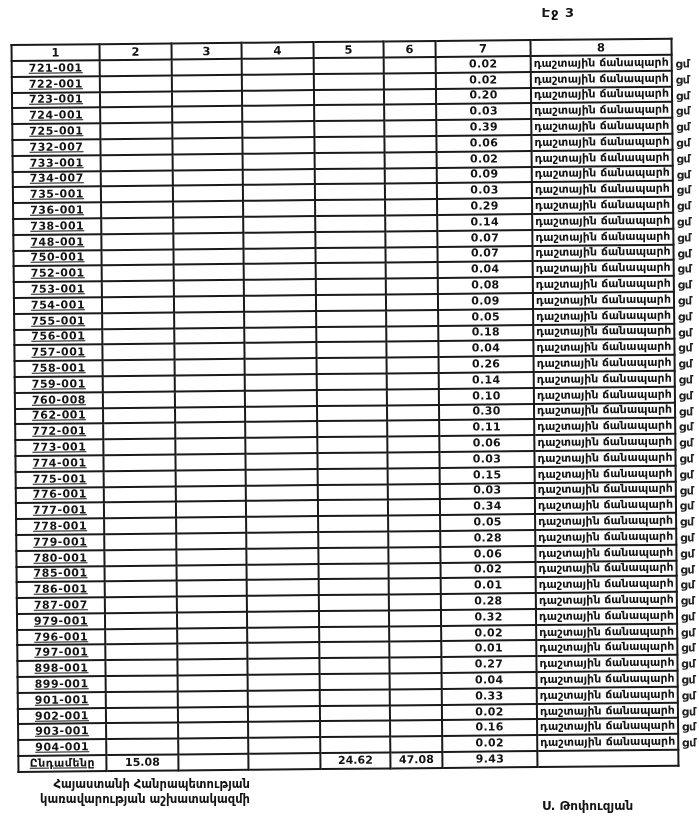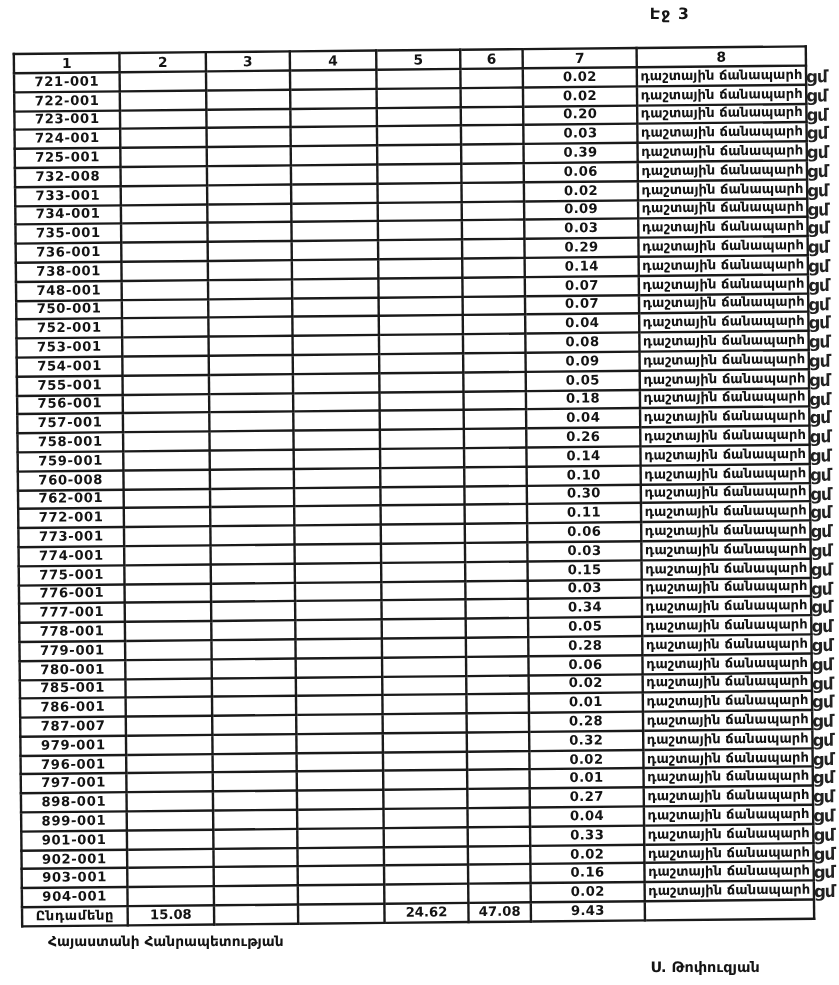--- a/index.html
+++ b/index.html
@@ -30,32 +30,32 @@
     padding:0 2px;
     height:13.8px;
     line-height:12px;
     font-size:11px;
     font-weight:bold;
     text-align:center;
     overflow:visible;
     white-space:nowrap;
   }
   table.scan th{height:14px;font-size:11.5px;}
-  td.c1{letter-spacing:0.5px;}
+  td.c1{letter-spacing:0.5px;text-decoration:underline;}
   td.c7{letter-spacing:0.3px;}
   td.c8{
     text-align:left;
     font-size:10px;
     padding-left:3px;
     position:relative;
   }
   td.c8 .edge{
     position:absolute;
     right:-19px;top:3px;
-    font-size:14px;
+    font-size:11px;
     font-weight:bold;
     color:#222;
   }
   tr.total-row td{font-size:11px;}
   tr.total-row td.c1{font-size:11px;}
   .footer{
     position:absolute;left:40px;top:777px;
     font-size:11.5px;font-weight:bold;line-height:15px;
     white-space:nowrap;
     text-align:right;
@@ -141,41 +141,41 @@
             <td class="c1">725-001</td>
             <td class="c2"></td>
             <td class="c3"></td>
             <td class="c4"></td>
             <td class="c5"></td>
             <td class="c6"></td>
             <td class="c7">0.39</td>
             <td class="c8"><span>դաշտային ճանապարհ</span><span class="edge">ցմ</span></td>
           </tr>
           <tr>
-            <td class="c1">732-008</td>
+            <td class="c1">732-007</td>
             <td class="c2"></td>
             <td class="c3"></td>
             <td class="c4"></td>
             <td class="c5"></td>
             <td class="c6"></td>
             <td class="c7">0.06</td>
             <td class="c8"><span>դաշտային ճանապարհ</span><span class="edge">ցմ</span></td>
           </tr>
           <tr>
             <td class="c1">733-001</td>
             <td class="c2"></td>
             <td class="c3"></td>
             <td class="c4"></td>
             <td class="c5"></td>
             <td class="c6"></td>
             <td class="c7">0.02</td>
             <td class="c8"><span>դաշտային ճանապարհ</span><span class="edge">ցմ</span></td>
           </tr>
           <tr>
-            <td class="c1">734-001</td>
+            <td class="c1">734-007</td>
             <td class="c2"></td>
             <td class="c3"></td>
             <td class="c4"></td>
             <td class="c5"></td>
             <td class="c6"></td>
             <td class="c7">0.09</td>
             <td class="c8"><span>դաշտային ճանապարհ</span><span class="edge">ցմ</span></td>
           </tr>
           <tr>
             <td class="c1">735-001</td>
@@ -548,17 +548,18 @@
           <td class="c6">47.08</td>
           <td class="c7">9.43</td>
           <td class="c8"></td>
         </tr>
       </tbody>
     </table>
   </div>
 
   <div class="footer">
     <div>Հայաստանի Հանրապետության</div>
+    <div>կառավարության աշխատակազմի</div>
   </div>
 
   <div class="signature">Ս. Թոփուզյան</div>
 
 </div>
 
 </body></html>

